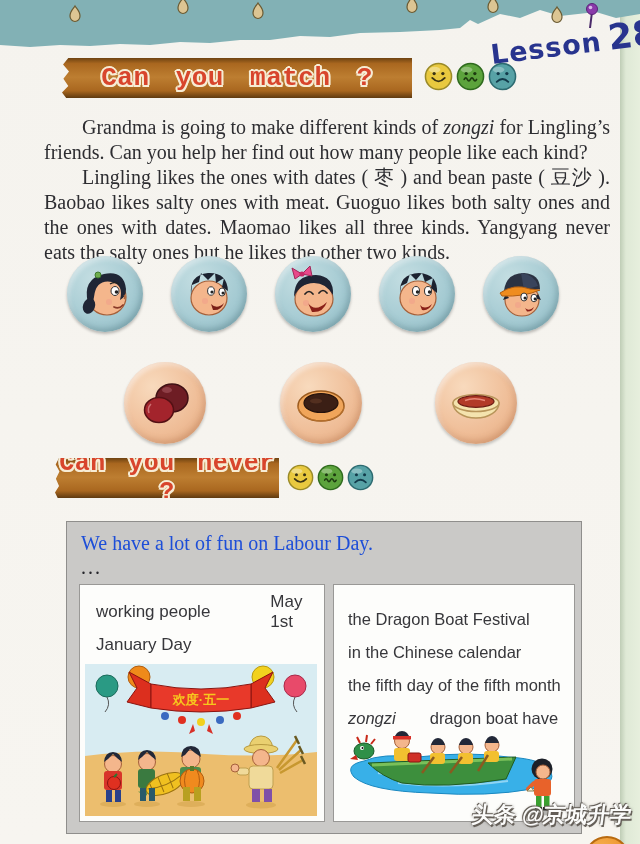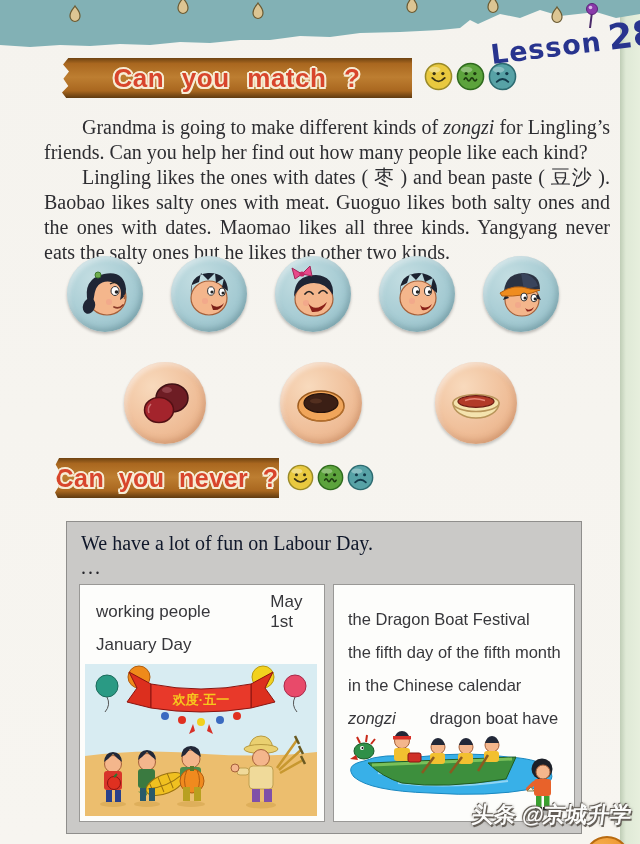--- a/index.html
+++ b/index.html
@@ -18,25 +18,25 @@
   .lesson-word{font-size:27px;letter-spacing:1px;}
   .lesson-num{font-size:35px;margin-left:7px;}
   .pin{position:absolute;left:578px;top:0;}
   
   .plank{position:absolute;display:flex;align-items:center;justify-content:center;
         background:linear-gradient(180deg,#6e4312 0%,#a9671f 14%,#bd7e31 48%,#a9671f 82%,#5f3a10 100%);
         clip-path:polygon(1.8% 0%,100% 0%,100% 100%,1.2% 100%,0% 86%,1.8% 70%,0.4% 52%,2% 34%,0.3% 16%);
         box-shadow:0 2px 2px rgba(0,0,0,.2);}
   .plank-match{left:62px;top:58px;width:350px;height:40px;}
   .plank-talk{left:55px;top:458px;width:224px;height:40px;}
-  .plank-text{font-family:Liberation Sans, sans-serif;font-weight:bold;color:#d8452c;
+  .plank-text{font-family:Liberation Mono, monospace;font-weight:bold;color:#d8452c;
         font-size:26px;word-spacing:10px;letter-spacing:.5px;
         text-shadow:-2px 0 0 #f7ecd4,2px 0 0 #f7ecd4,0 -2px 0 #f7ecd4,0 2px 0 #f7ecd4,
                     -1.5px -1.5px 0 #f7ecd4,1.5px -1.5px 0 #f7ecd4,
-                    -1.5px 1.5px 0 #f7ecd4,1.5px 1.5px 0 #f7ecd4;}
+                    -1.5px 1.5px 0 #f7ecd4,1.5px 1.5px 0 #f7ecd4;text-align:center;}
   .plank-talk .plank-text{font-size:25px;word-spacing:7px;}
   .smiley-row{position:absolute;display:flex;gap:3px;}
   .smiley-match{left:424px;top:62px;}
   .smiley-talk{left:287px;top:464px;}
   
   .paras{position:absolute;left:44px;top:115px;width:566px;height:152px;
         font-family:"Liberation Serif",serif;font-size:20px;line-height:25px;
         color:#2d2d31;text-align:justify;}
   .paras p{margin:0;text-indent:38px;}
   .it{font-style:italic;}
@@ -52,21 +52,21 @@
         justify-content:space-between;}
   .badge-food{width:82px;height:82px;border-radius:50%;
         background:radial-gradient(circle at 35% 30%,#f8dabd,#efbd97 60%,#e2a87e);
         box-shadow:0 2px 3px rgba(0,0,0,.22),inset -2px -3px 6px rgba(160,90,50,.3),
                    inset 2px 3px 5px rgba(255,255,255,.55);
         display:flex;align-items:center;justify-content:center;}
   
   .graybox{position:absolute;left:66px;top:521px;width:514px;height:311px;
         background:#cac9c7;border:1px solid #8f8e8c;}
   .speech{position:absolute;left:14px;top:10px;font-family:"Liberation Serif",serif;
-        font-size:20px;color:#0f172a;}
+        font-size:20px;color:#1d4ed8;}
   .dots{position:absolute;left:14px;top:34px;font-family:"Liberation Serif",serif;
         font-size:20px;color:#26262b;letter-spacing:2px;}
   .card{position:absolute;top:62px;background:#fdfdfb;border:1px solid #999896;}
   .card-left{left:12px;width:244px;height:236px;}
   .card-right{left:266px;width:240px;height:236px;}
   .card-rows{padding:10px 0 0 16px;}
   .card-row{display:flex;height:33px;align-items:center;font-size:17px;color:#37373b;gap:41px;}
   .card-row span:first-child{width:148px;}
   .rc-line{height:33px;line-height:33px;padding-left:14px;font-size:16.5px;color:#37373b;
         white-space:nowrap;}
@@ -351,22 +351,22 @@
           <rect x="152" y="104" width="12" height="7" rx="3" fill="#f0da9a" stroke="#c0a050"></rect>
           <circle cx="150" cy="104" r="4" fill="#f4b68c" stroke="#a5603a"></circle>
           <rect x="167" y="125" width="8" height="13" fill="#8050a8"></rect>
           <rect x="179" y="125" width="8" height="13" fill="#8050a8"></rect>
         </g>
       </svg>
     </div>
 
     <div class="card card-right">
       <div class="rc-line">the Dragon Boat Festival</div>
+      <div class="rc-line">in the Chinese calendar</div>
       <div class="rc-line">the fifth day of the fifth month</div>
-      <div class="rc-line">in the Chinese calendar</div>
       <div class="rc-line rc-last">
         <span class="it">zongzi</span><span>dragon boat have</span>
       </div>
       <svg class="illu illu-right" width="230" height="100" viewBox="0 0 230 100">
         <path d="M16,60 Q6,48 26,44 Q44,36 80,40 Q130,34 170,40 Q206,42 212,54 Q220,66 194,72 Q150,80 92,76 Q32,74 16,60 Z" fill="#38b0e8" stroke="#1a88c0"></path>
         <path d="M40,56 q40,8 120,2 M60,66 q50,6 110,-2" stroke="#8ed4f4" stroke-width="2" fill="none"></path>
         <g>
           <path d="M30,46 L178,40 L168,62 Q106,72 64,66 Q44,60 30,46 Z" fill="#3d8f3d" stroke="#205a20"></path>
           <path d="M34,48 L174,42" stroke="#7ac05a" stroke-width="3"></path>
           <ellipse cx="26" cy="34" rx="10" ry="8" fill="#2f9048" stroke="#1a5a28"></ellipse>

